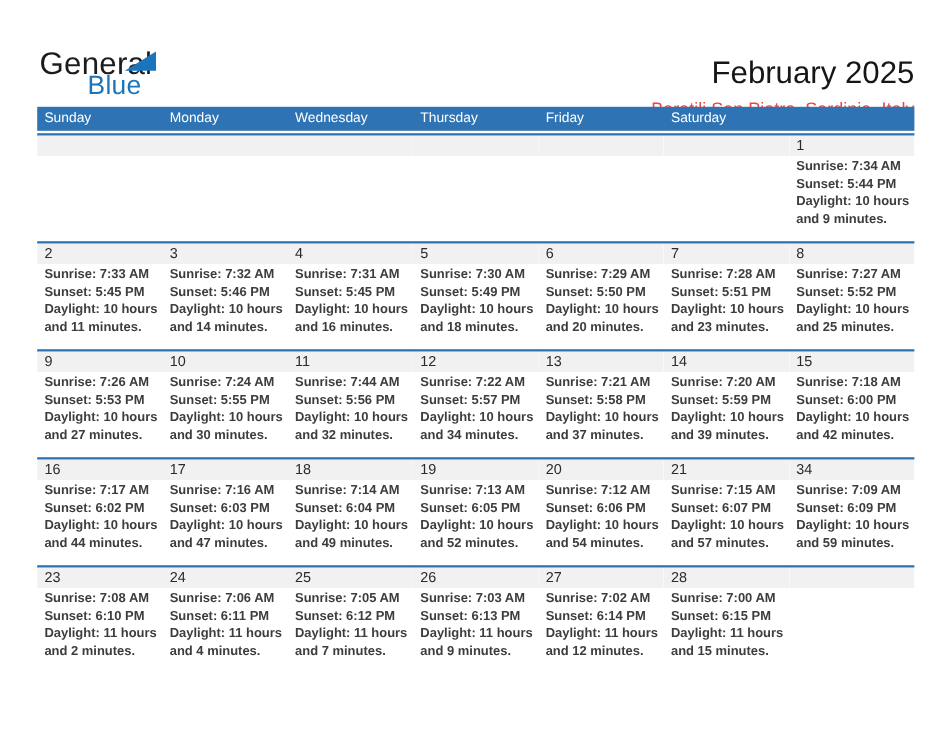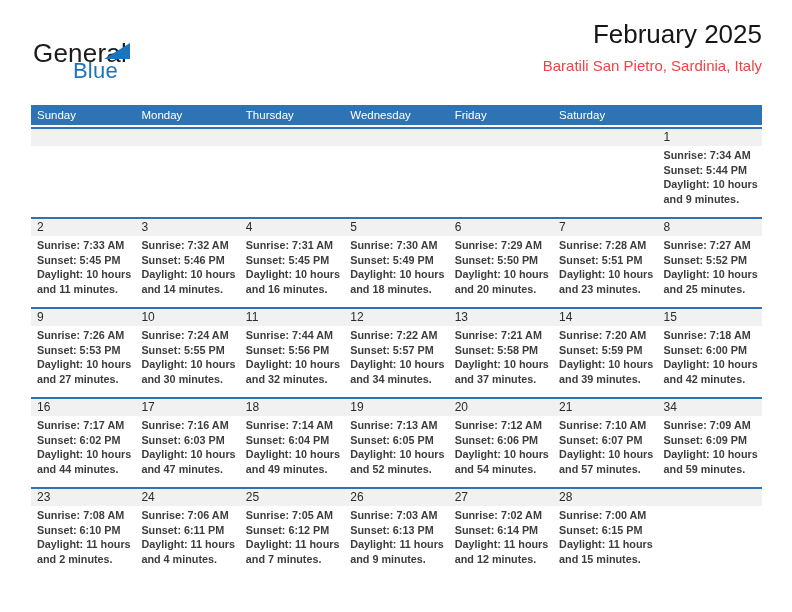--- a/index.html
+++ b/index.html
@@ -17,25 +17,25 @@
   .logo-triangle{
     position:absolute;left:71px;top:5px;width:0;height:0;
     border-bottom:16px solid var(--logo-blue);
     border-left:26px solid transparent;
   }
   .logo-blue{
     position:absolute;left:40px;top:20px;font-size:22px;
     color:var(--logo-blue);letter-spacing:0.2px;
   }
   
-  .titleblock{position:absolute;right:30px;top:20px;text-align:right;}
+  .titleblock{position:absolute;right:30px;top:46px;text-align:right;}
   .month-title{font-size:26px;color:#161616;line-height:28px;}
   .location-subtitle{font-size:15px;color:#ef4444;line-height:18px;margin-top:9px;text-align:center;}
   
-  .calendar{position:absolute;left:31px;top:105px;width:731px;}
+  .calendar{position:absolute;left:31px;top:89px;width:731px;}
   .weekday-header{display:flex;background:var(--header-blue);height:20px;margin-bottom:2px;}
   .weekday-cell{
     width:14.2857%;box-sizing:border-box;padding-left:6px;
     color:#ffffff;font-size:11.5px;line-height:20px;
     white-space:nowrap;overflow:hidden;
   }
   .week-row{display:flex;border-top:2px solid var(--header-blue);height:88px;}
   .cell{width:14.2857%;box-sizing:border-box;overflow:hidden;}
   .daynum{
     height:17px;background:var(--strip-gray);
@@ -55,22 +55,22 @@
 
 <div class="titleblock">
   <div class="month-title">February 2025</div>
   <div class="location-subtitle">Baratili San Pietro, Sardinia, Italy</div>
 </div>
 
 <div class="calendar">
   <div class="weekday-header">
     <div class="weekday-cell">Sunday</div>
     <div class="weekday-cell">Monday</div>
+    <div class="weekday-cell">Wednesday</div>
     <div class="weekday-cell">Thursday</div>
-    <div class="weekday-cell">Wednesday</div>
     <div class="weekday-cell">Friday</div>
     <div class="weekday-cell">Saturday</div>
   </div>
   <div id="calendar-grid">
       <div class="week-row">
         <div class="cell">
           <div class="daynum"></div>
         </div>
         <div class="cell">
           <div class="daynum"></div>
@@ -269,21 +269,21 @@
           <div class="cell-lines">
             <div class="cline">Sunrise: 7:12 AM</div>
             <div class="cline">Sunset: 6:06 PM</div>
             <div class="cline">Daylight: 10 hours</div>
             <div class="cline">and 54 minutes.</div>
           </div>
         </div>
         <div class="cell">
           <div class="daynum">21</div>
           <div class="cell-lines">
-            <div class="cline">Sunrise: 7:10 AM</div>
+            <div class="cline">Sunrise: 7:15 AM</div>
             <div class="cline">Sunset: 6:07 PM</div>
             <div class="cline">Daylight: 10 hours</div>
             <div class="cline">and 57 minutes.</div>
           </div>
         </div>
         <div class="cell">
           <div class="daynum">34</div>
           <div class="cell-lines">
             <div class="cline">Sunrise: 7:09 AM</div>
             <div class="cline">Sunset: 6:09 PM</div>

